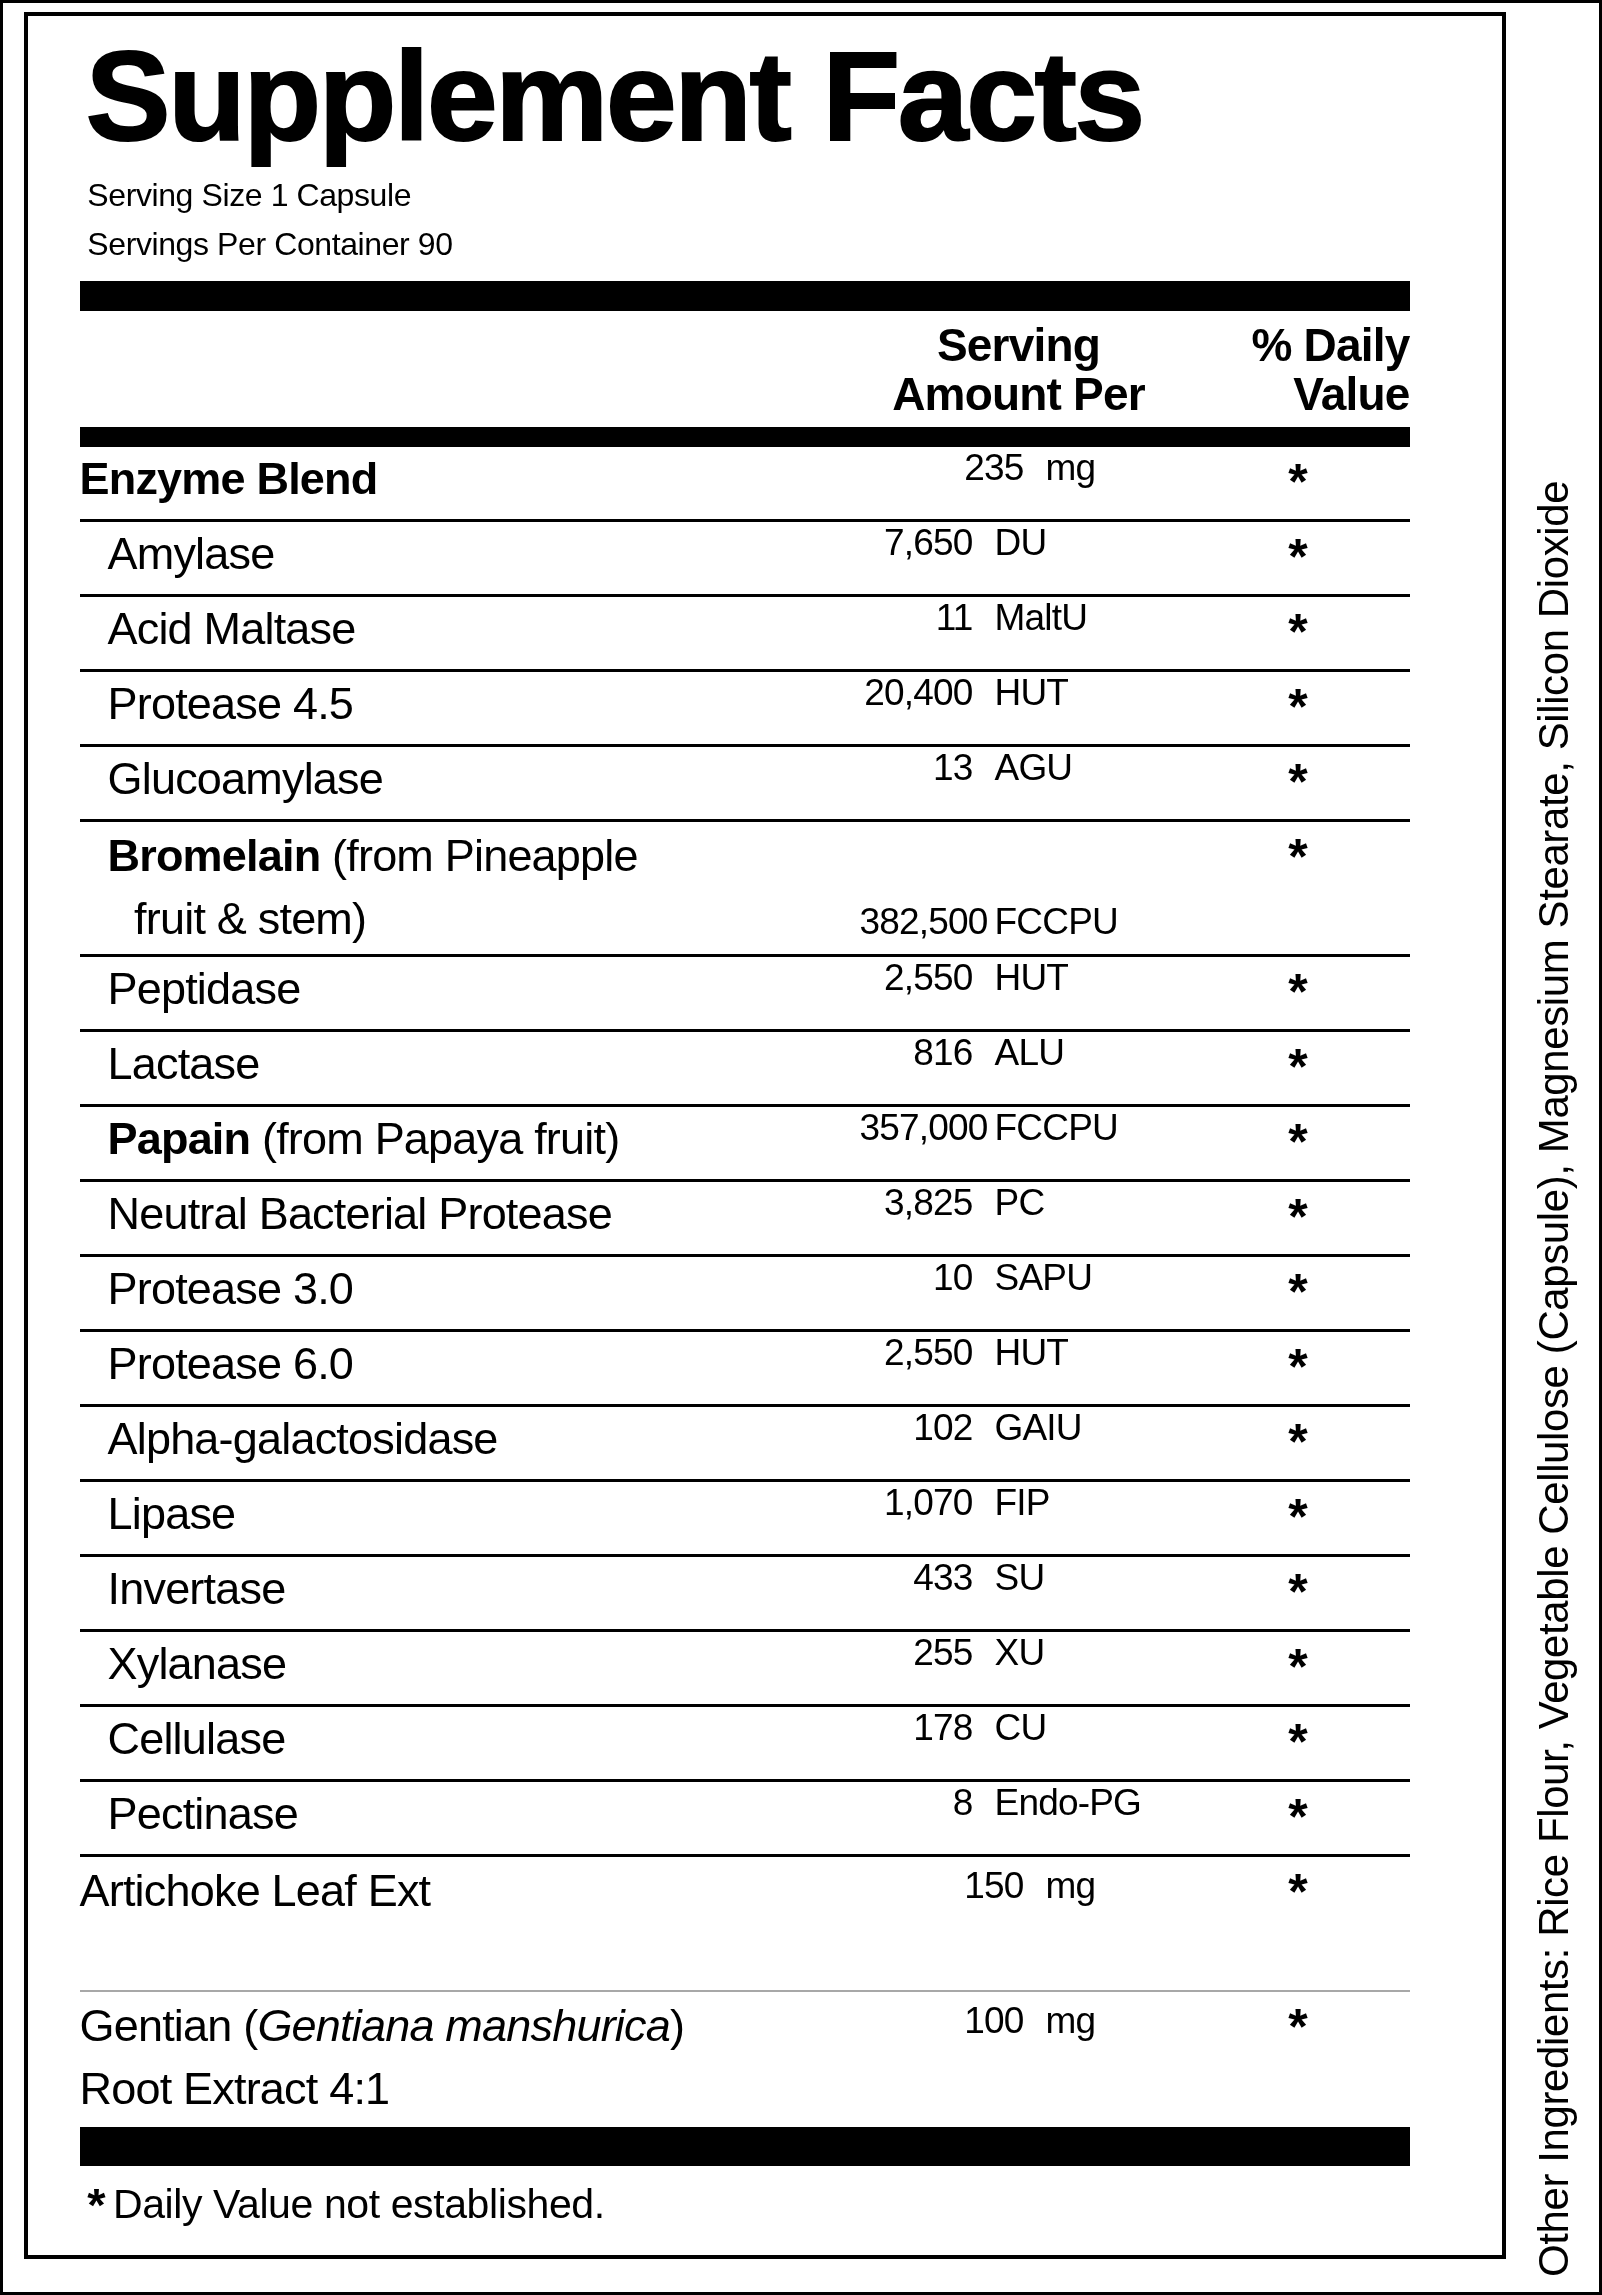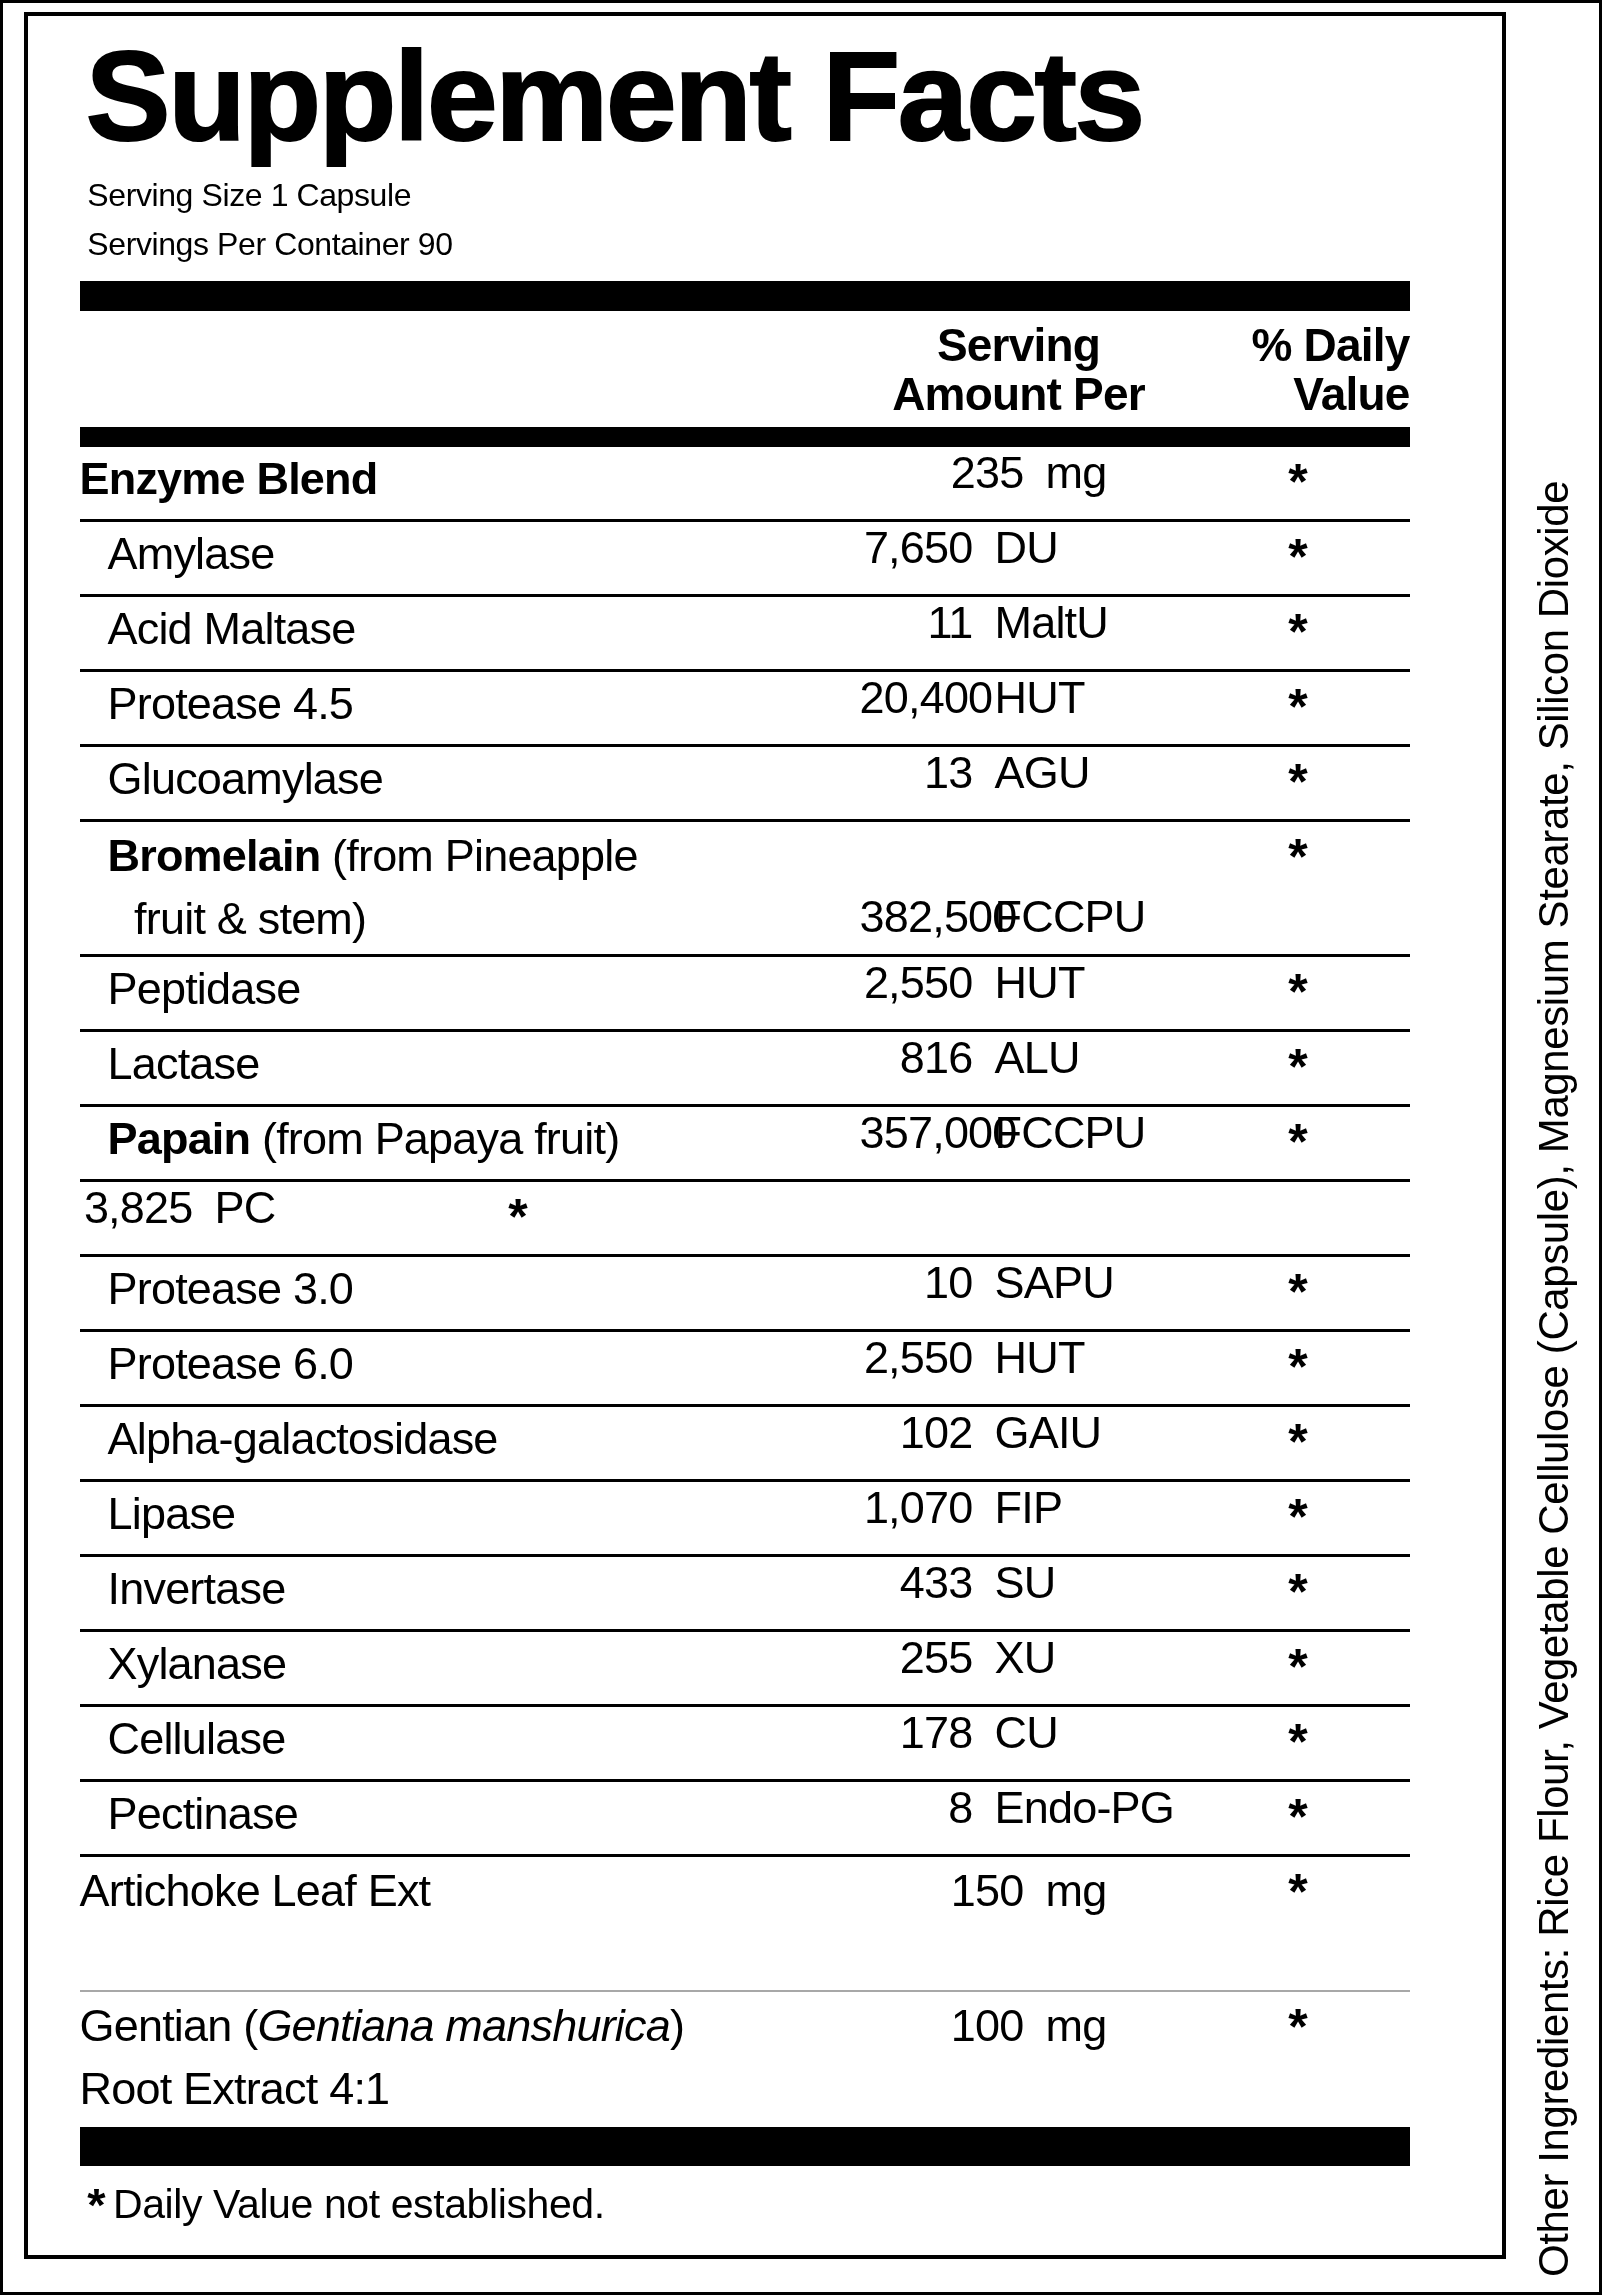--- a/index.html
+++ b/index.html
@@ -19,21 +19,21 @@
   .hdr-dv{width:203px;text-align:right;}
   .rows{}
   .row{display:flex;height:75px;border-bottom:3.1px solid #000;box-sizing:border-box;position:relative;}
   .row.dbl{height:135px;align-items:flex-start;}
   .row.dbl .name-cell{padding-top:2px;}
   .name-cell{width:780px;font-size:45px;letter-spacing:-0.8px;white-space:nowrap;overflow:visible;line-height:63px;}
   .row.sub .name-cell{padding-left:28px;width:752px;}
   .row.bold-name .nm{font-weight:700;}
   .name-cell .l2{line-height:63px;}
   .row.r5 .l2{padding-left:26.6px;}
-  .amt-cell{width:407px;display:flex;font-size:45px;letter-spacing:-0.8px;align-items:baseline;}
+  .amt-cell{width:407px;display:flex;font-size:37px;letter-spacing:-0.8px;align-items:baseline;}
   .num{width:113px;text-align:right;}
   .row.mg .num{width:164px;}
   .unit{margin-left:22px;text-align:left;}
   .dv-cell{width:63px;text-align:center;font-size:50px;font-weight:700;align-self:flex-start;padding-top:6.3px;}
   .row.amt-l2 .amt-cell{align-self:flex-end;margin-bottom:11px;}
   .row.amt-top .amt-cell{align-self:flex-start;margin-top:7.8px;}
   .row.grey-sep{border-bottom:2.3px solid #a8a8a8;}
   .row.no-sep{border-bottom:none;}
   .it{font-style:italic;}
   .footnote{margin:15.6px 0 0 7.8px;font-size:41px;letter-spacing:-0.4px;display:flex;align-items:flex-start;}
@@ -150,20 +150,21 @@
     <div class="row r8 sub bold-name">
       <div class="name-cell"><span class="nm">Papain</span><span> (from Papaya fruit)</span></div>
       <div class="amt-cell">
           <span class="num">357,000</span>
           <span class="unit">FCCPU</span>
         </div>
       <div class="dv-cell">*</div>
     </div>
 
     <div class="row r9 sub">
+      <div class="name-cell"><span class="nm">Neutral Bacterial Protease</span></div>
       <div class="amt-cell">
           <span class="num">3,825</span>
           <span class="unit">PC</span>
         </div>
       <div class="dv-cell">*</div>
     </div>
 
     <div class="row r10 sub">
       <div class="name-cell"><span class="nm">Protease 3.0</span></div>
       <div class="amt-cell">

